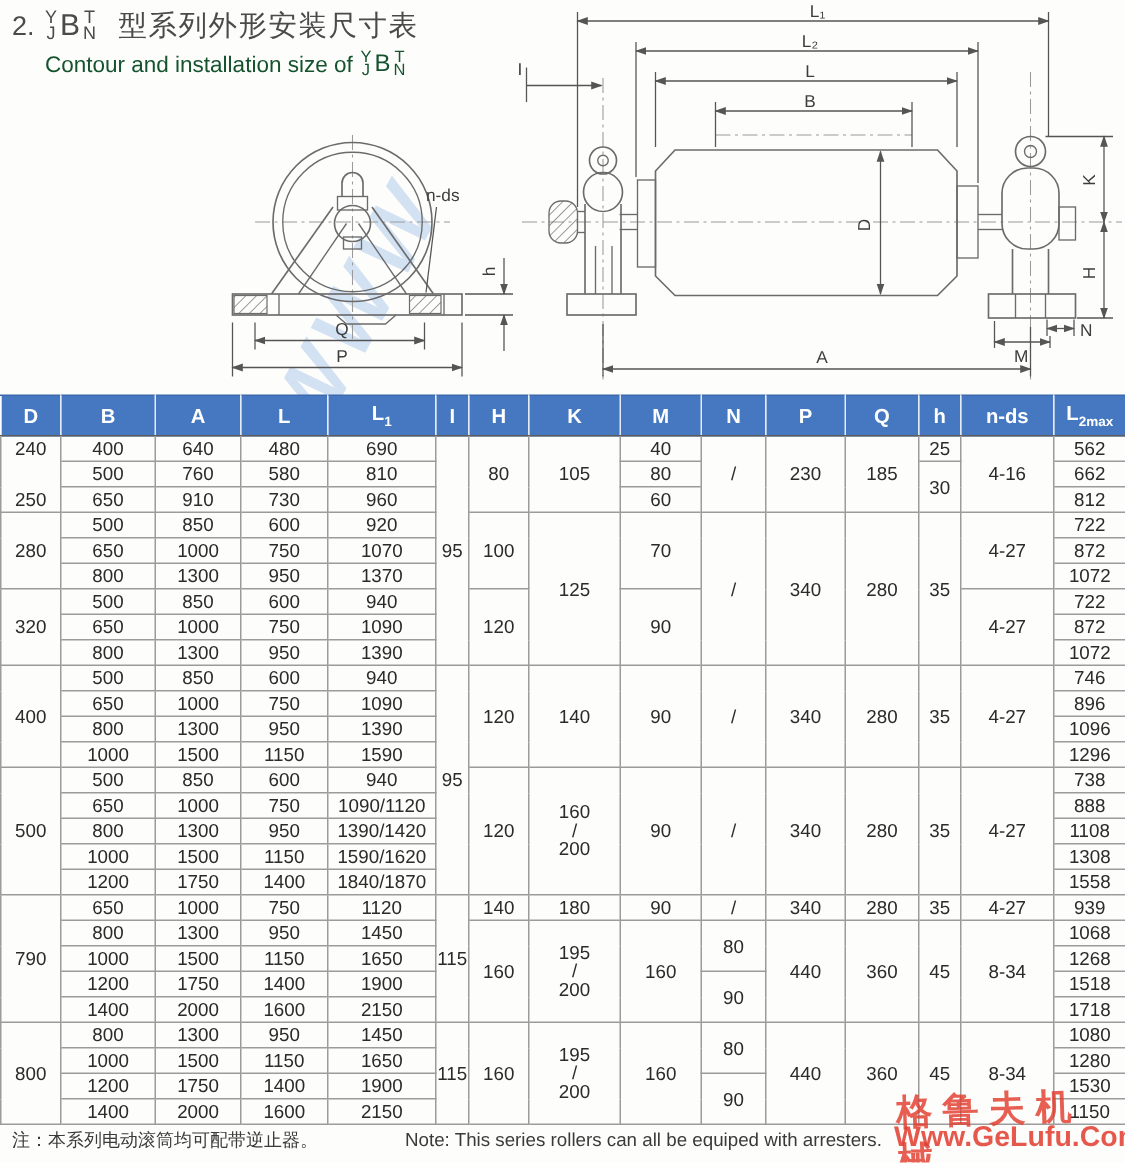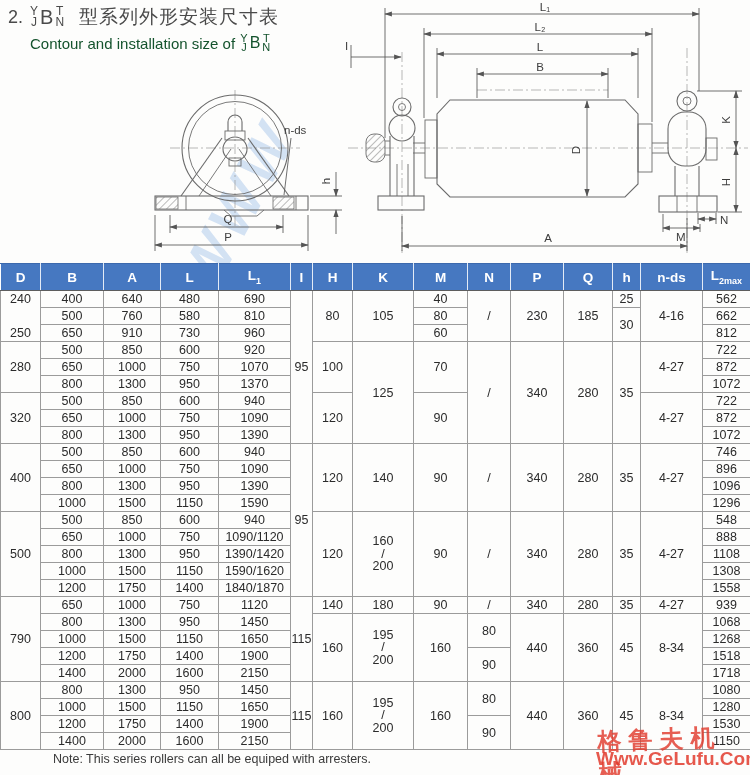--- a/index.html
+++ b/index.html
@@ -33,21 +33,21 @@
   table.sz thead tr{height:27px;}
   table.sz thead th{background:#4678c1;color:#fff;font-weight:bold;font-size:13.5px;border-left:1px solid rgba(255,255,255,.85);border-right:1px solid rgba(255,255,255,.85);border-top:1px solid #3c69ad;border-bottom:1px solid #5d5d5d;padding:0;}
   table.sz thead th sub{font-size:9px;}
   table.sz{border:1.5px solid #5d5d5d;}
   table.sz tr.g > td{border-top:1.8px solid #606060;}
   td.stackcell div{line-height:12.5px;}
   td.dsplit div + div{margin-top:20px;text-align:center;}
 
   
   .note{position:absolute;left:8px;top:752px;z-index:1;display:flex;align-items:baseline;font-size:12px;color:#3a3a3a;white-space:nowrap;}
-  .note .en{margin-left:45px;font-size:12.5px;}
+  .note .en{margin-left:58px;font-size:12.5px;}
 
   
   .ghost-wm{position:absolute;left:165px;top:270px;z-index:0;font-size:58px;font-style:italic;font-weight:bold;color:#c6d9f0;opacity:.75;transform:rotate(-62deg);transform-origin:left top;letter-spacing:6px;pointer-events:none;}
   .red-wm{position:absolute;z-index:3;color:#e23c2e;pointer-events:none;}
   .red-wm.brand{left:598px;top:723px;font-size:24px;font-weight:bold;letter-spacing:7px;opacity:.82;transform:rotate(-2deg);}
   .red-wm.url{left:596px;top:748px;font-size:19px;font-weight:bold;opacity:.85;}
 </style>
 </head>
 <body>
 
@@ -421,21 +421,21 @@
           <div>160</div>
           <div>/</div>
           <div>200</div>
         </td>
         <td rowspan="5">90</td>
         <td rowspan="5">/</td>
         <td rowspan="5">340</td>
         <td rowspan="5">280</td>
         <td rowspan="5">35</td>
         <td rowspan="5">4-27</td>
-        <td>548</td>
+        <td>738</td>
       </tr>
       <tr>
         <td>650</td>
         <td>1000</td>
         <td>750</td>
         <td>1090/1120</td>
         <td>888</td>
       </tr>
       <tr>
         <td>800</td>
@@ -556,17 +556,18 @@
         <td>1400</td>
         <td>2000</td>
         <td>1600</td>
         <td>2150</td>
         <td>1150</td>
       </tr>
     </tbody>
 </table>
 
 <div class="note">
+  <span class="zh">注：本系列电动滚筒均可配带逆止器。</span>
   <span class="en">Note: This series rollers can all be equiped with arresters.</span>
 </div>
 
 <div class="red-wm brand">格鲁夫机械</div>
 <div class="red-wm url">Www.GeLufu.Com</div>
 
 </body></html>

